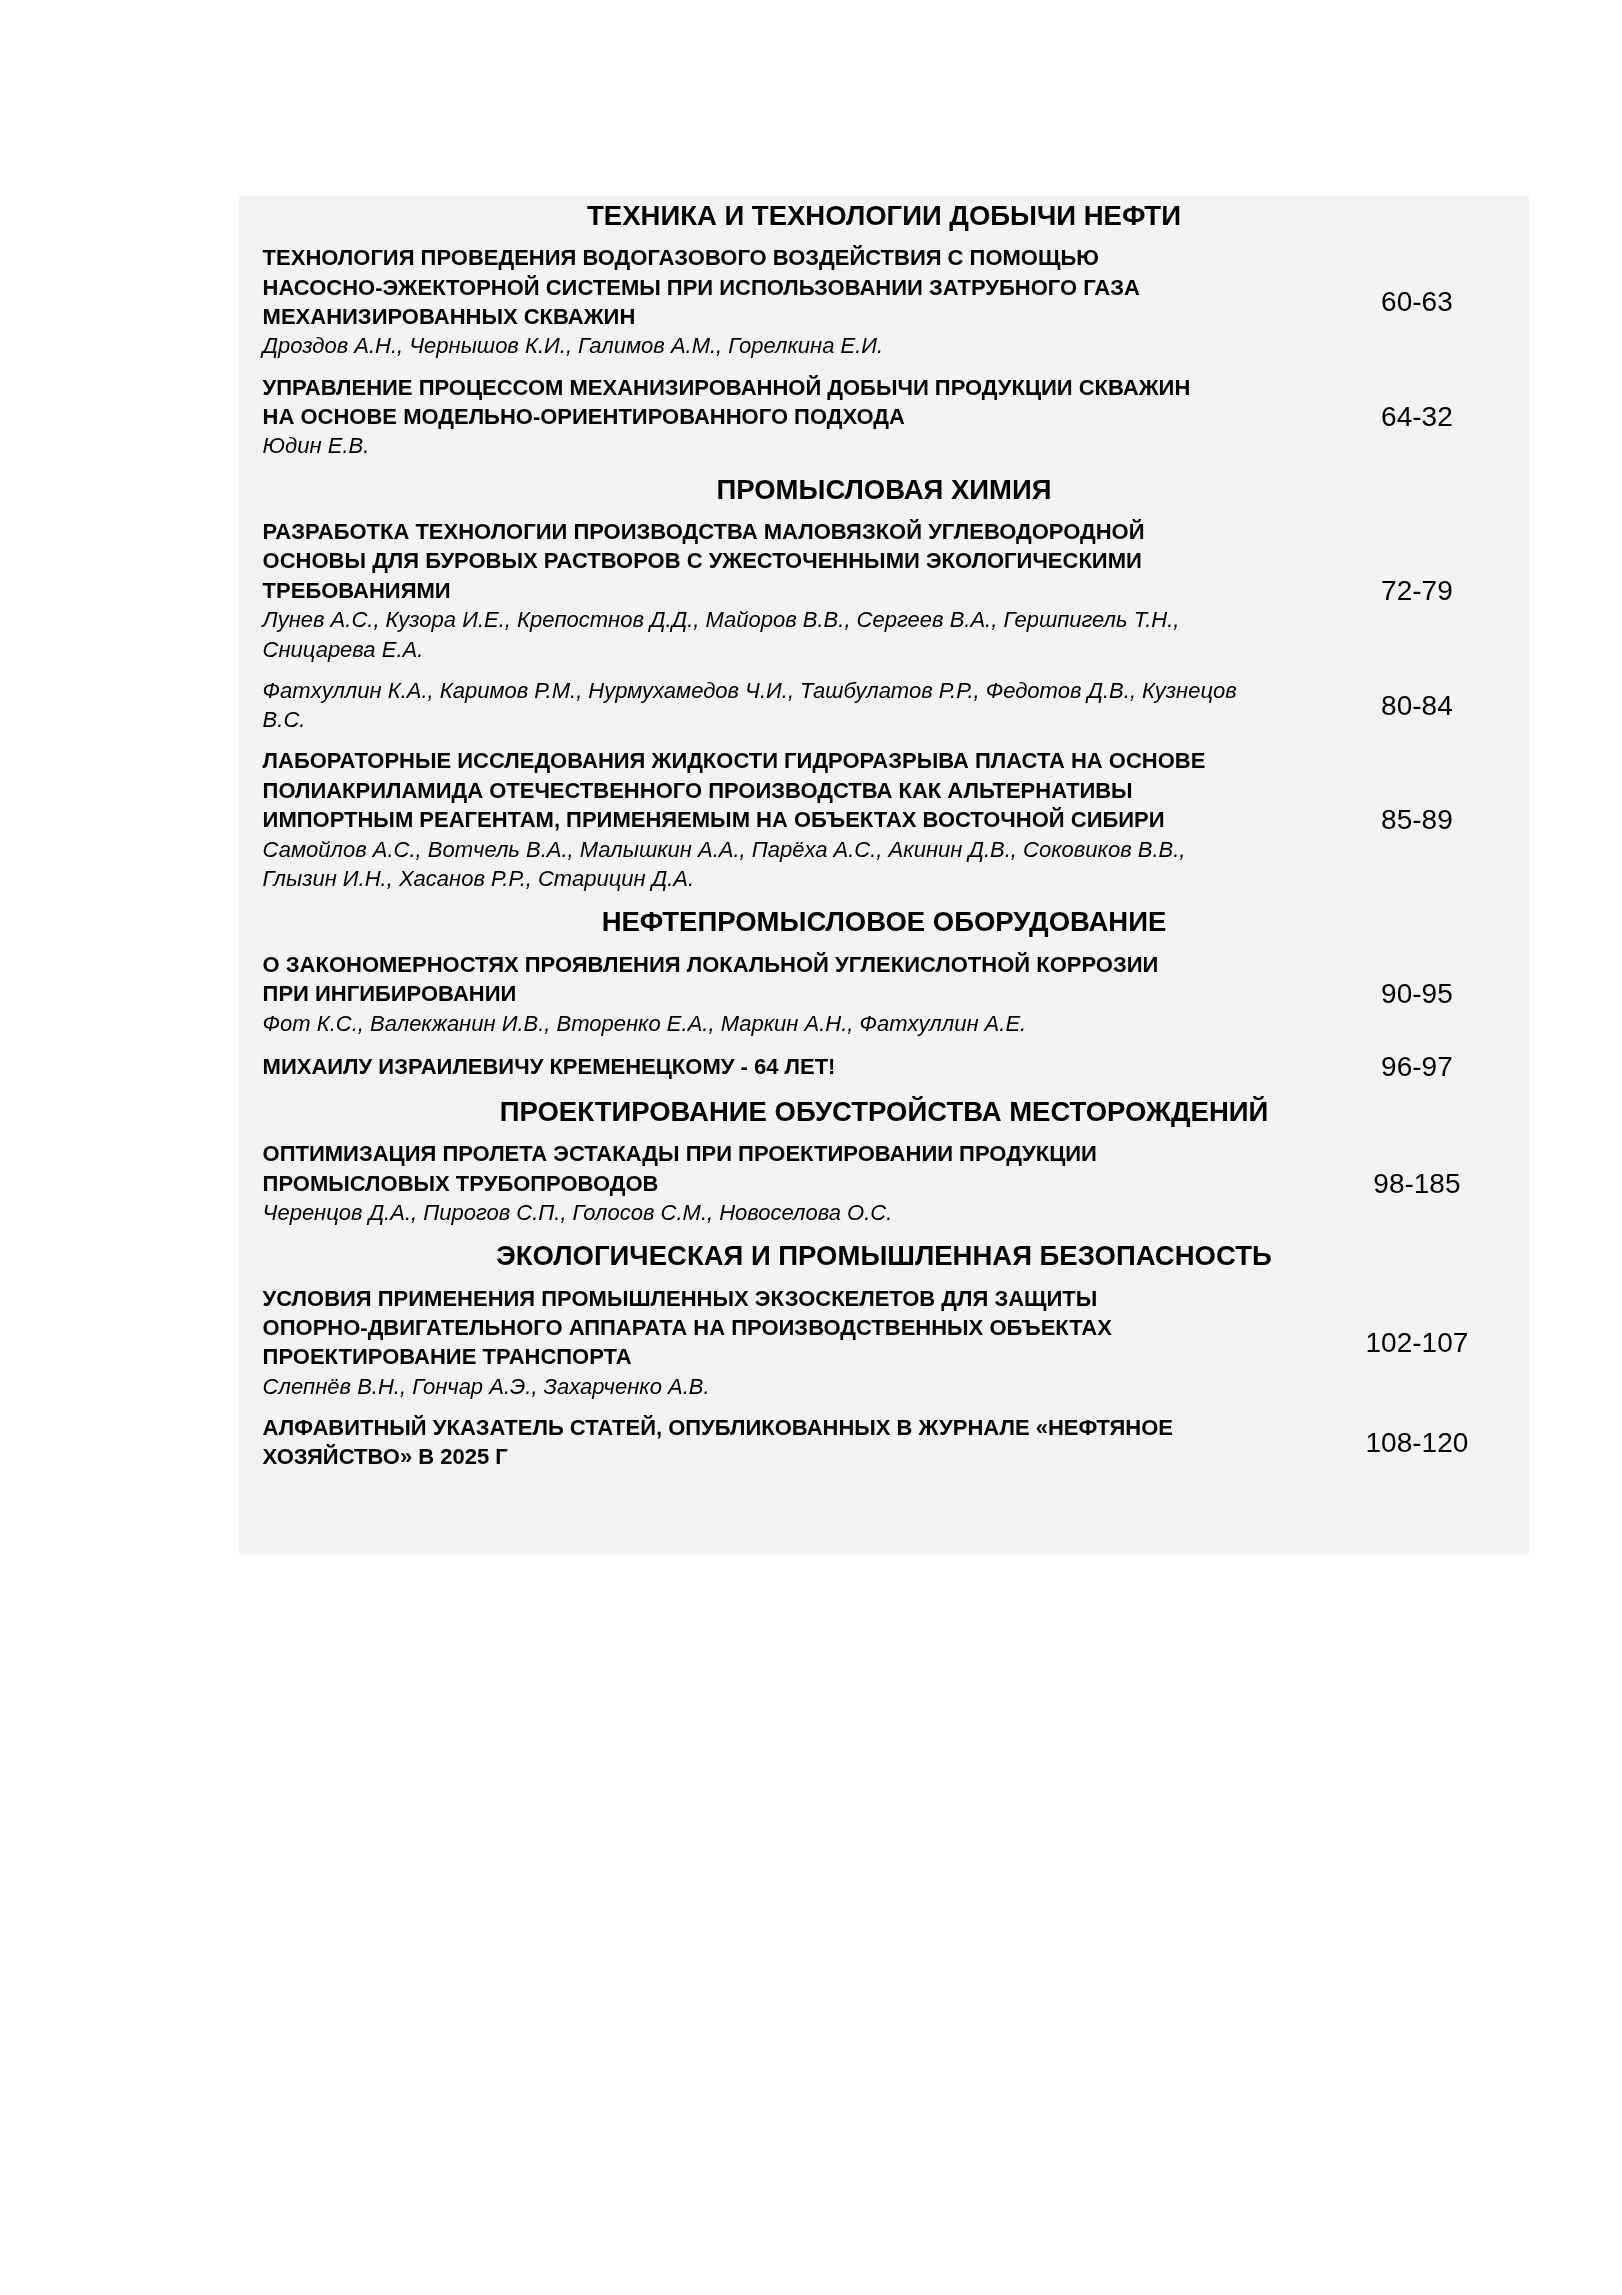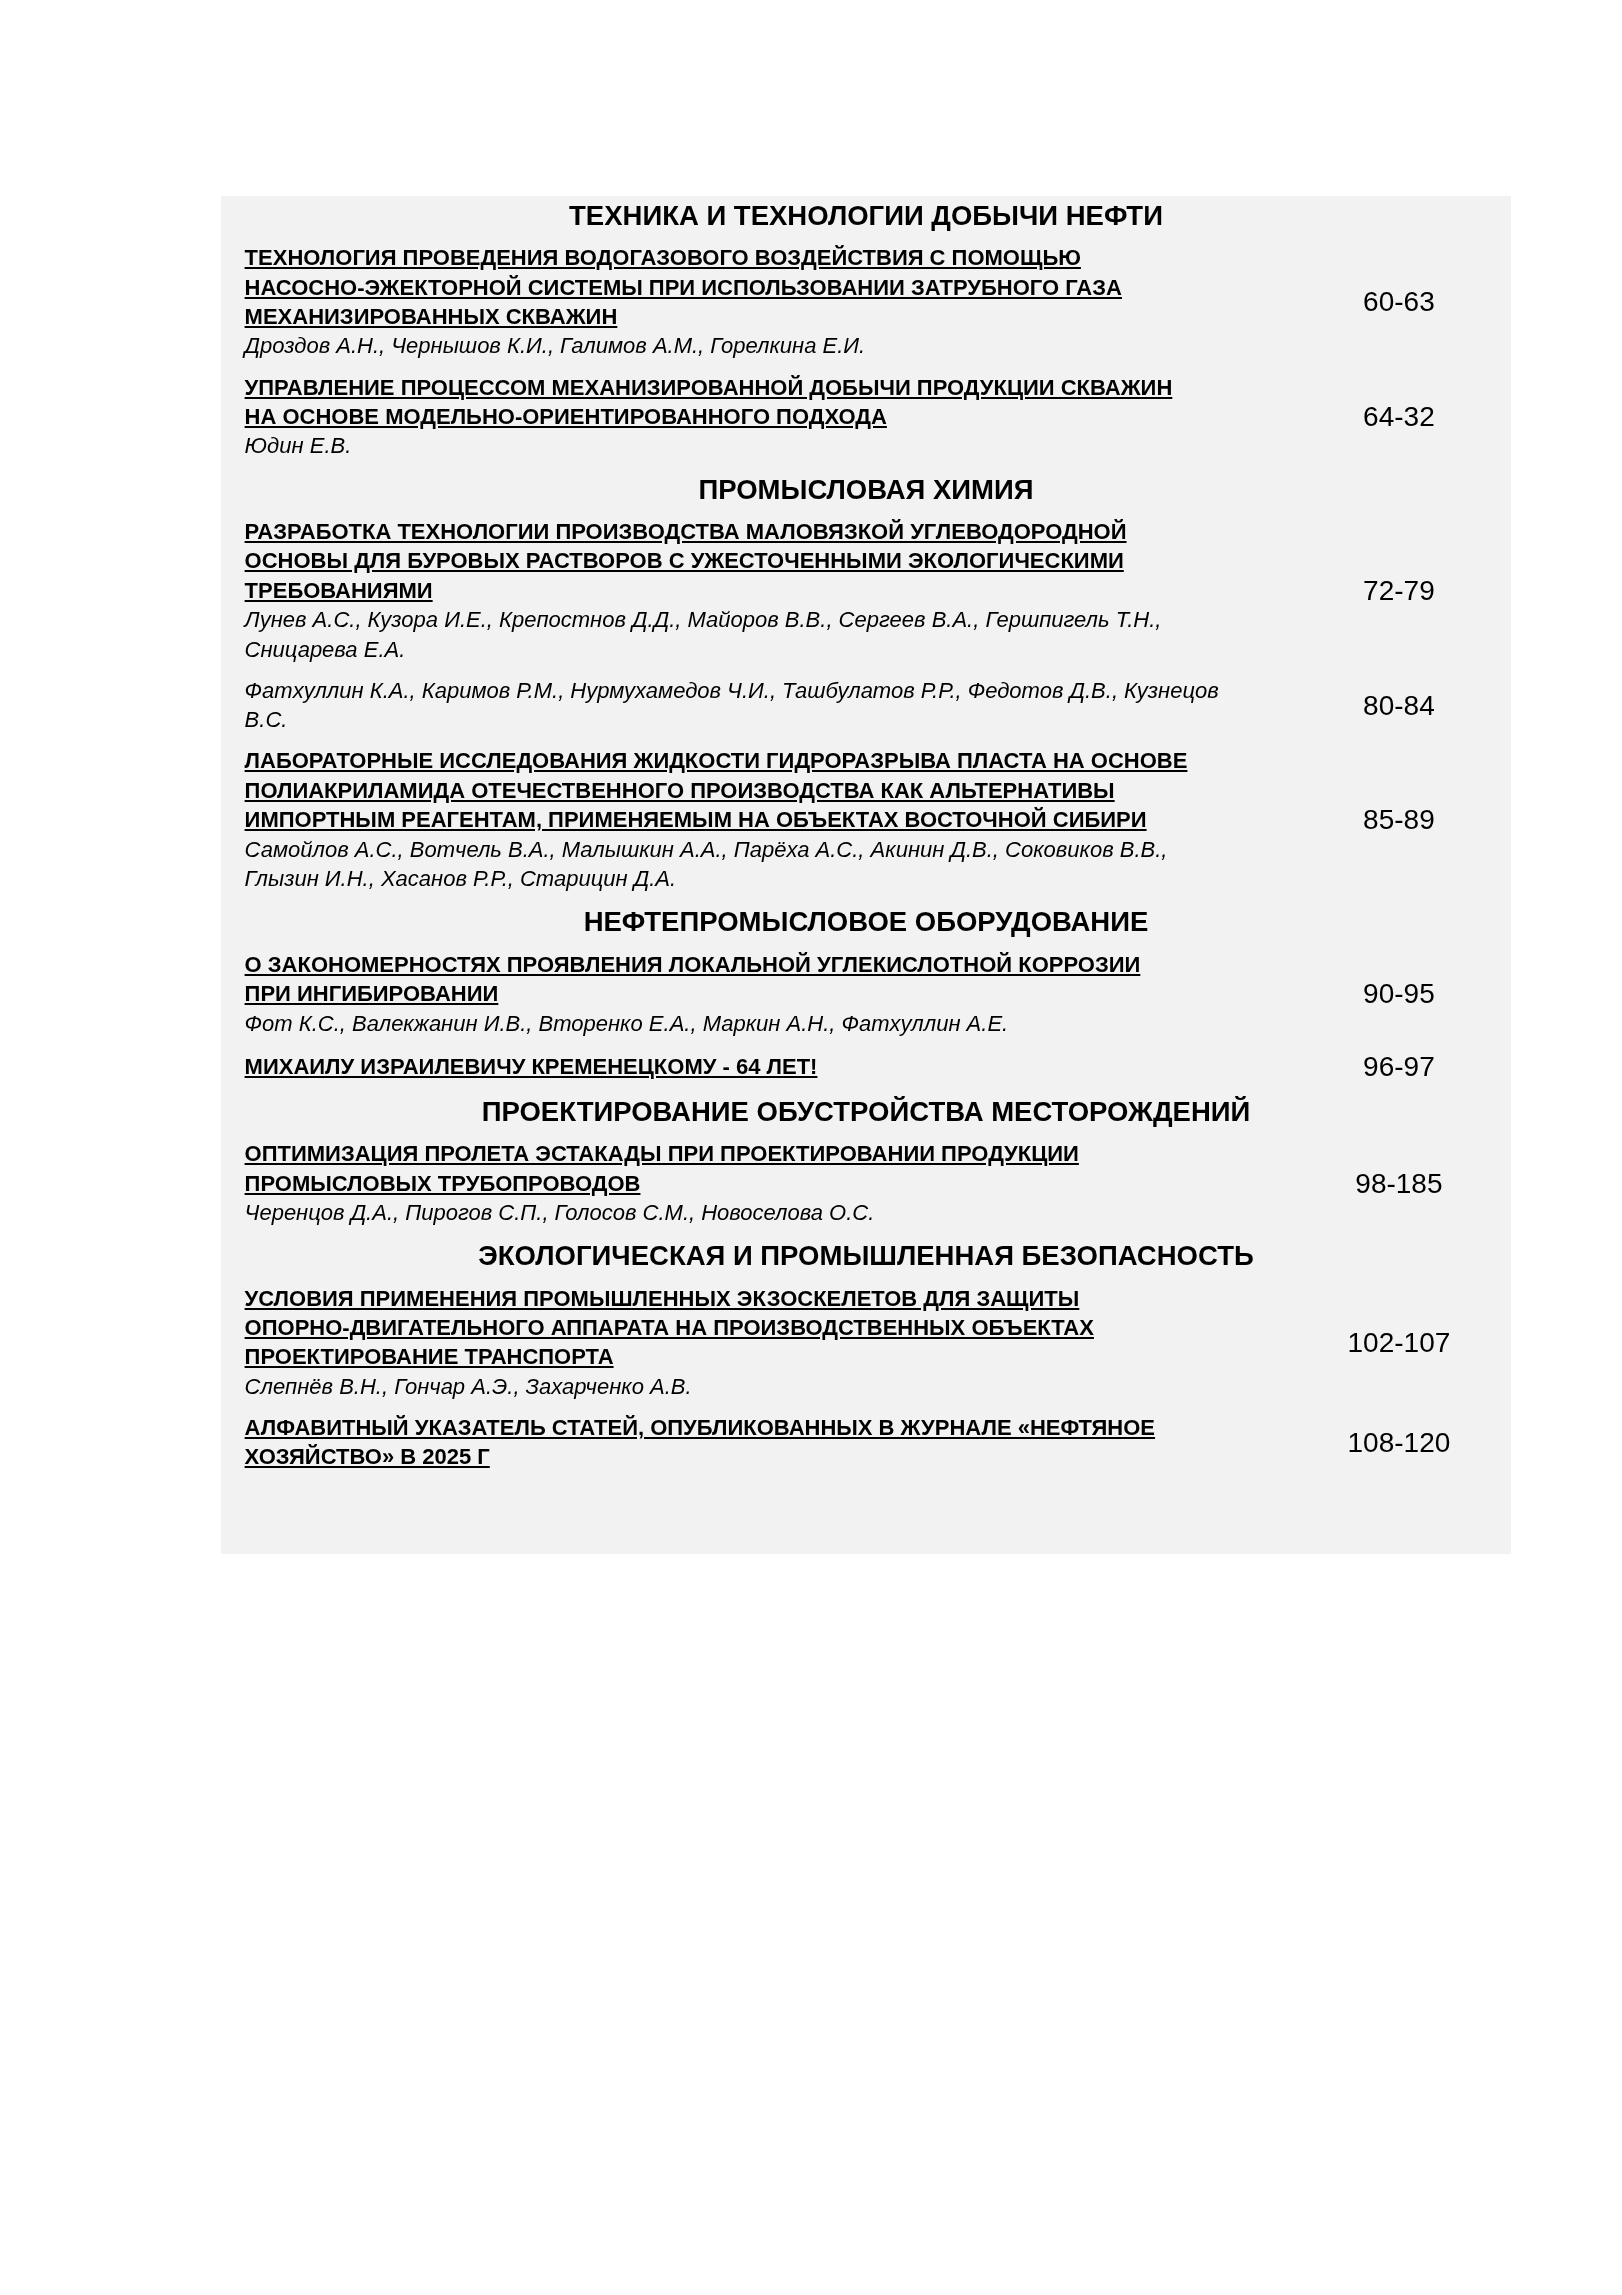--- a/index.html
+++ b/index.html
@@ -9,21 +9,21 @@
   }
   body {
     width: 1623px;
     height: 2295px;
     position: relative;
     font-family: "Liberation Sans", sans-serif;
     color: #000000;
   }
   .toc-panel {
     position: absolute;
-    left: 221px;
+    left: 239px;
     top: 196px;
     width: 1290px;
     min-height: 1358px;
     background: #f2f2f2;
     box-sizing: border-box;
     padding: 1.3px 23.6px 2.6px 23.6px;
   }
   .section-header {
     font-weight: bold;
     font-size: 27.5px;
@@ -43,21 +43,20 @@
   .entry-text {
     flex: 1 1 auto;
     min-width: 0;
   }
   .entry-title {
     font-weight: bold;
     font-size: 22px;
     line-height: 29.4px;
     white-space: pre-line;
     color: #000000;
-    text-decoration: underline;
   }
   .entry-authors {
     font-style: italic;
     font-weight: normal;
     font-size: 22px;
     line-height: 29.4px;
     white-space: pre-line;
     color: #000000;
   }
   .entry-pages {

